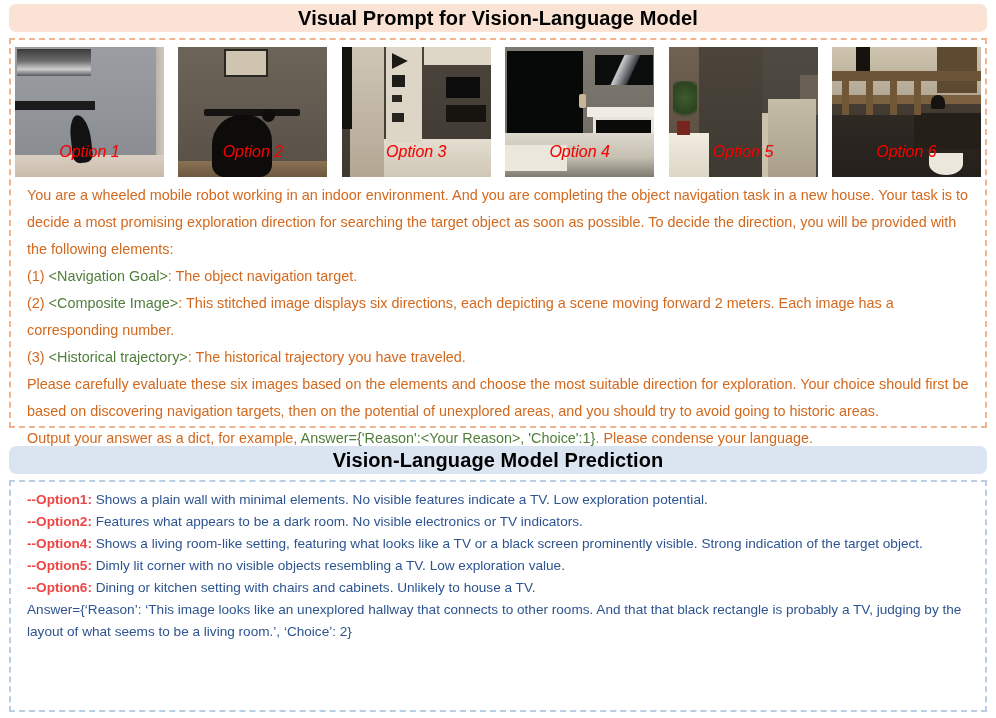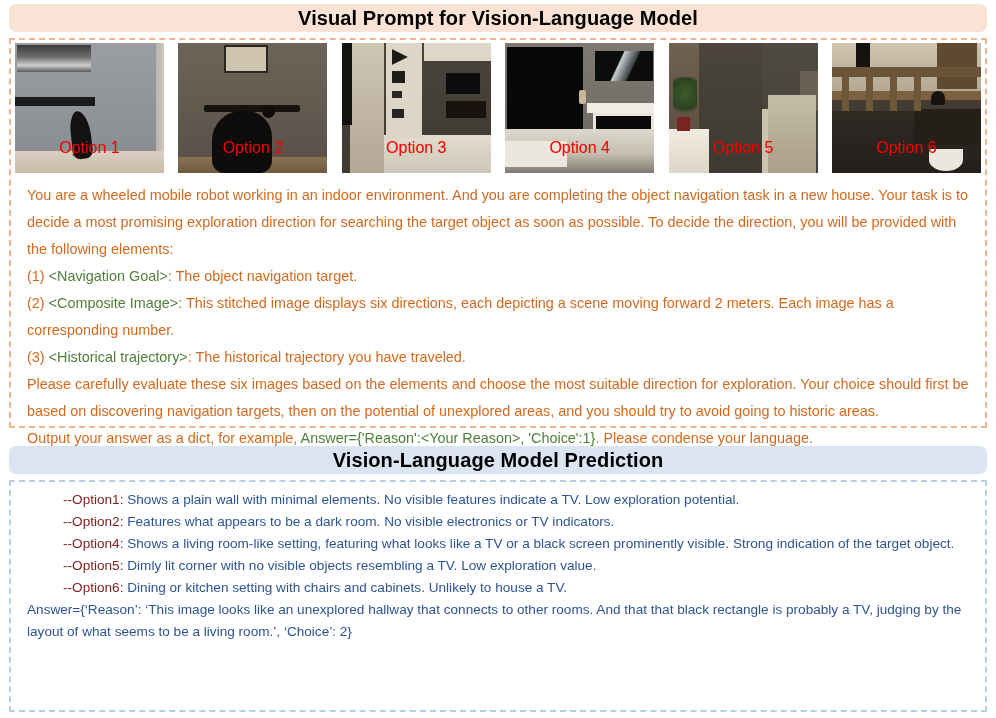--- a/index.html
+++ b/index.html
@@ -65,24 +65,25 @@
   }
 
   
   .image-strip {
     position: absolute;
     left: 0px;
     top: 0px;
     width: 974px;
     height: 137px;
     display: flex;
-    align-items: flex-start;
+    align-items: flex-end;
     justify-content: space-between;
     padding: 3px 4px 0 4px;
     box-sizing: border-box;
+    font-style: italic;
   }
   .thumb {
     position: relative;
     width: 149px;
     height: 130px;
     overflow: hidden;
     flex: 0 0 auto;
   }
   .thumb .scene {
     position: absolute;
@@ -317,23 +318,22 @@
     left: 16px;
     top: 7px;
     width: 944px;
     font-size: 13.6px;
     line-height: 22px;
     color: #2d5490;
     text-align: left;
   }
   .pred-text p { margin: 0; }
   .opt-tag {
-    color: #7f1d1d;
-    font-weight: normal;
-    margin-left: 36px;
+    color: #ef4444;
+    font-weight: bold;
   }
 </style>
 </head>
 <body>
 
 <div class="page">
 
   <div class="section-header header-prompt">Visual Prompt for Vision-Language Model</div>
 
   <div class="panel panel-prompt">

